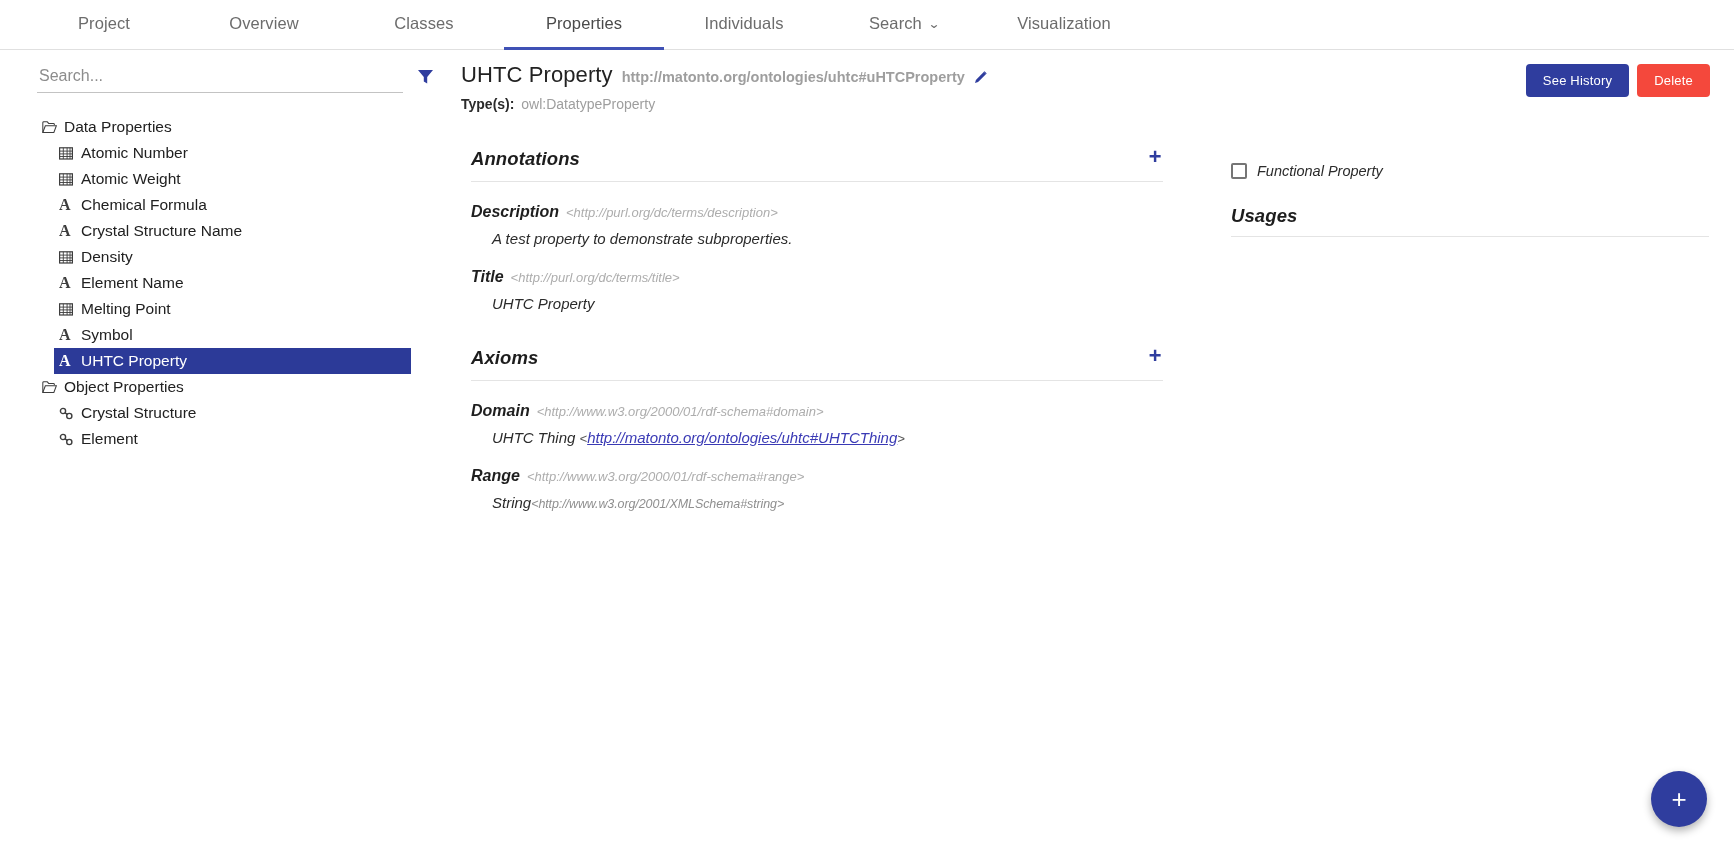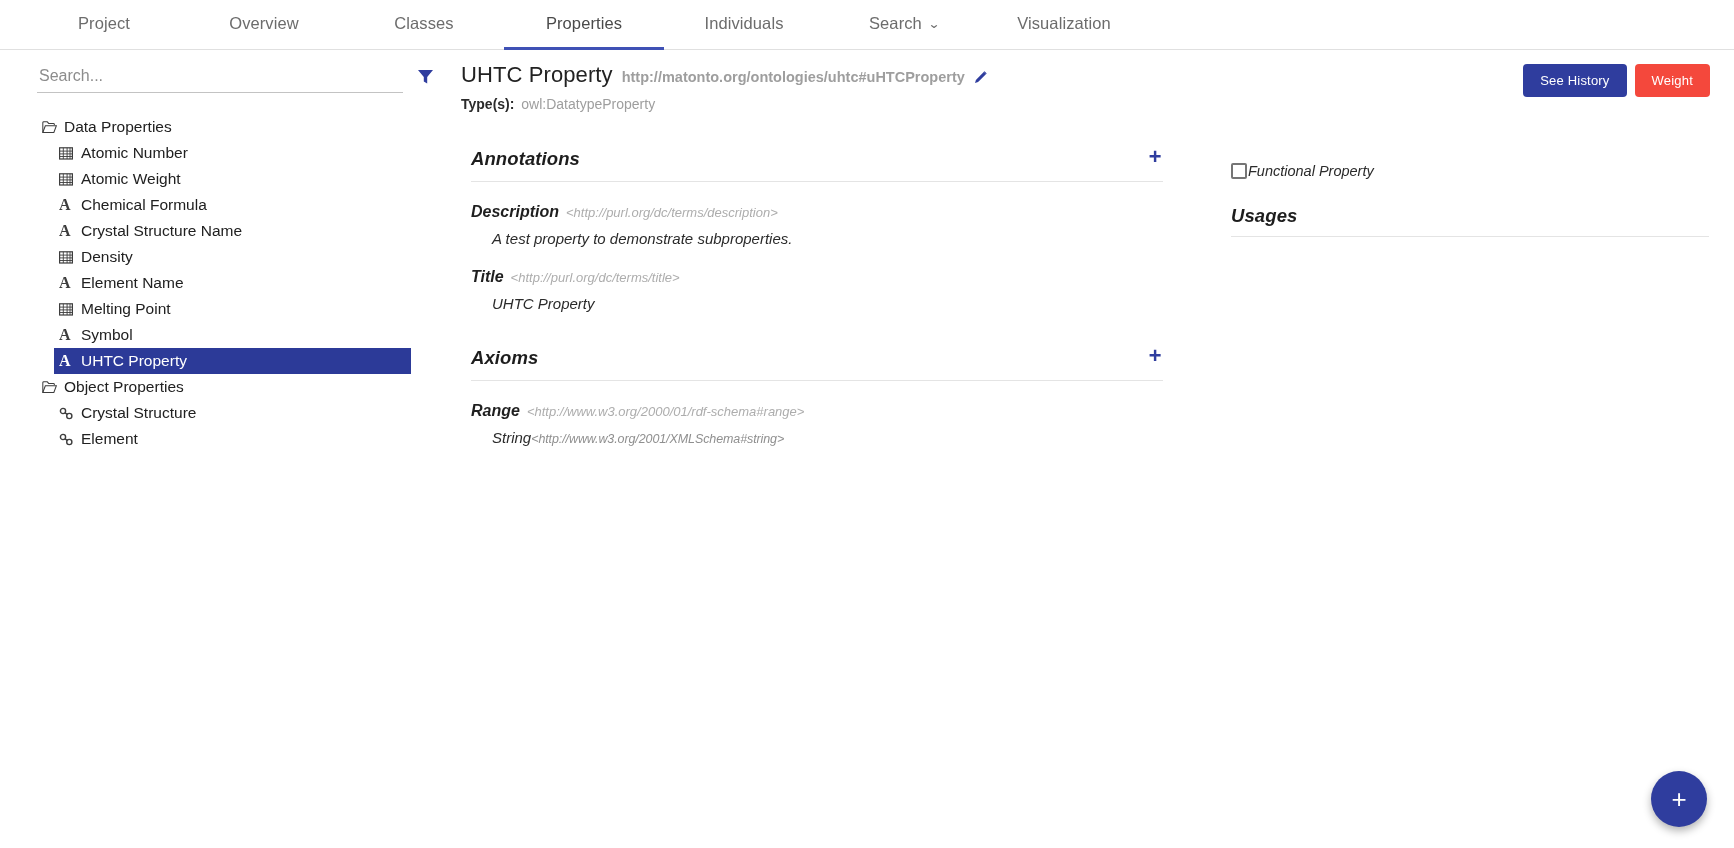--- a/index.html
+++ b/index.html
@@ -247,21 +247,21 @@
     color: #3a3ab5;
     text-decoration: underline;
   }
   .prop-value .angle { color: #555; font-size: 13px; }
   .prop-value .tight { letter-spacing: -.1px; }
 
   .section-head.sub { margin-top: 0; }
   .char-row {
     display: flex;
     align-items: flex-end;
-    gap: 1px;
+    gap: 10px;
     margin-top: 17px;
     font-size: 14.5px;
     color: #2b2b2b;
   }
   .checkbox {
     width: 16px; height: 16px;
     border: 2px solid #757575;
     border-radius: 2px;
     background: #fff;
     cursor: pointer;
@@ -458,21 +458,21 @@
             </svg>
           </span>
         </div>
         <div class="entity-types">
           <span class="lbl">Type(s):</span>
           <span class="val">owl:DatatypeProperty</span>
         </div>
       </div>
       <div class="header-buttons">
         <button class="btn btn-history">See History</button>
-        <button class="btn btn-delete">Weight</button>
+        <button class="btn btn-delete">Delete</button>
       </div>
     </div>
 
     <div class="columns">
 
       <div class="col-left">
 
         <div class="section-head">
           <span class="section-title">Annotations</span>
           <span class="plus-btn">+</span>
@@ -492,20 +492,30 @@
             <span class="prop-uri">&lt;http://purl.org/dc/terms/title&gt;</span>
           </div>
           <div class="prop-value">UHTC Property</div>
         </div>
 
         <div class="section-head" style="margin-top:33px">
           <span class="section-title">Axioms</span>
           <span class="plus-btn">+</span>
         </div>
 
+        <div class="prop-block">
+          <div class="prop-head">
+            <span class="prop-name">Domain</span>
+            <span class="prop-uri">&lt;http://www.w3.org/2000/01/rdf-schema#domain&gt;</span>
+          </div>
+          <div class="prop-value">
+            <span>UHTC Thing</span>
+            <span class="angle">&lt;</span><a class="val-link" href="#">http://matonto.org/ontologies/uhtc#UHTCThing</a><span class="angle">&gt;</span>
+          </div>
+        </div>
 
         <div class="prop-block">
           <div class="prop-head">
             <span class="prop-name">Range</span>
             <span class="prop-uri">&lt;http://www.w3.org/2000/01/rdf-schema#range&gt;</span>
           </div>
           <div class="prop-value"><span>String</span><span class="val-uri tight">&lt;http://www.w3.org/2001/XMLSchema#string&gt;</span></div>
         </div>
 
       </div>

